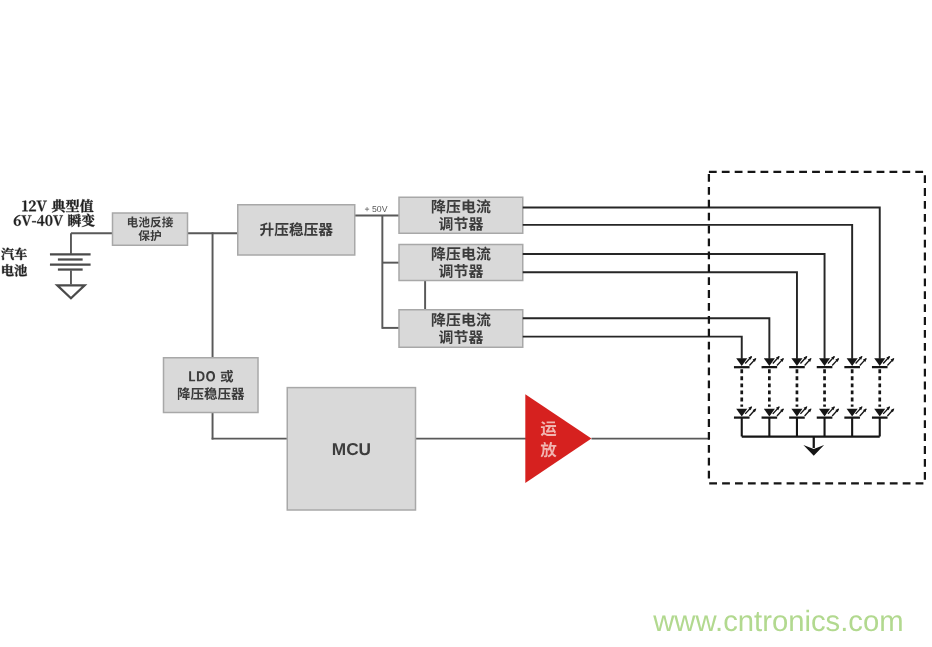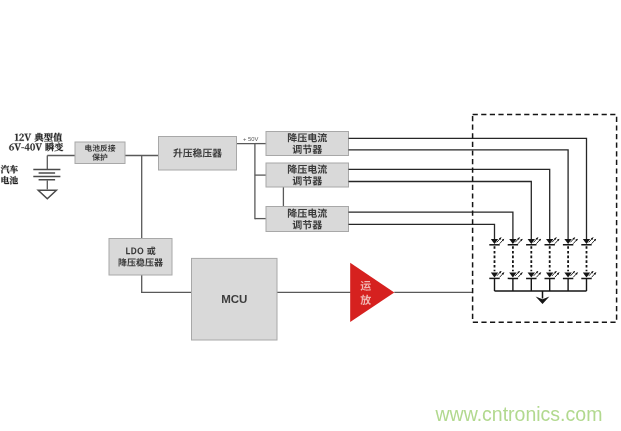--- a/index.html
+++ b/index.html
@@ -1,14 +1,14 @@
 <!DOCTYPE html>
 <html><head><meta charset="utf-8"><style>
 html,body{margin:0;padding:0;background:#fff;}
-#c{position:relative;width:621px;height:431px;overflow:hidden;border-radius:12px;}
+#c{position:relative;width:621px;height:431px;overflow:hidden;}
 </style></head><body>
 <div id="c"><svg width="621" height="431" viewBox="0 0 621 431">
 <line x1="47.3" y1="155.5" x2="75" y2="155.5" stroke="#595959" stroke-width="1.3"></line>
 <line x1="125" y1="155.5" x2="158.5" y2="155.5" stroke="#595959" stroke-width="1.3"></line>
 <line x1="141.7" y1="154.9" x2="141.7" y2="238.5" stroke="#595959" stroke-width="1.3"></line>
 <line x1="236.5" y1="143.6" x2="266" y2="143.6" stroke="#595959" stroke-width="1.3"></line>
 <line x1="254.9" y1="143.6" x2="254.9" y2="219.2" stroke="#595959" stroke-width="1.3"></line>
 <line x1="254.9" y1="175.1" x2="266" y2="175.1" stroke="#595959" stroke-width="1.3"></line>
 <line x1="254.9" y1="218.6" x2="266" y2="218.6" stroke="#595959" stroke-width="1.3"></line>
 <line x1="283.4" y1="187" x2="283.4" y2="206.5" stroke="#595959" stroke-width="1.3"></line>

